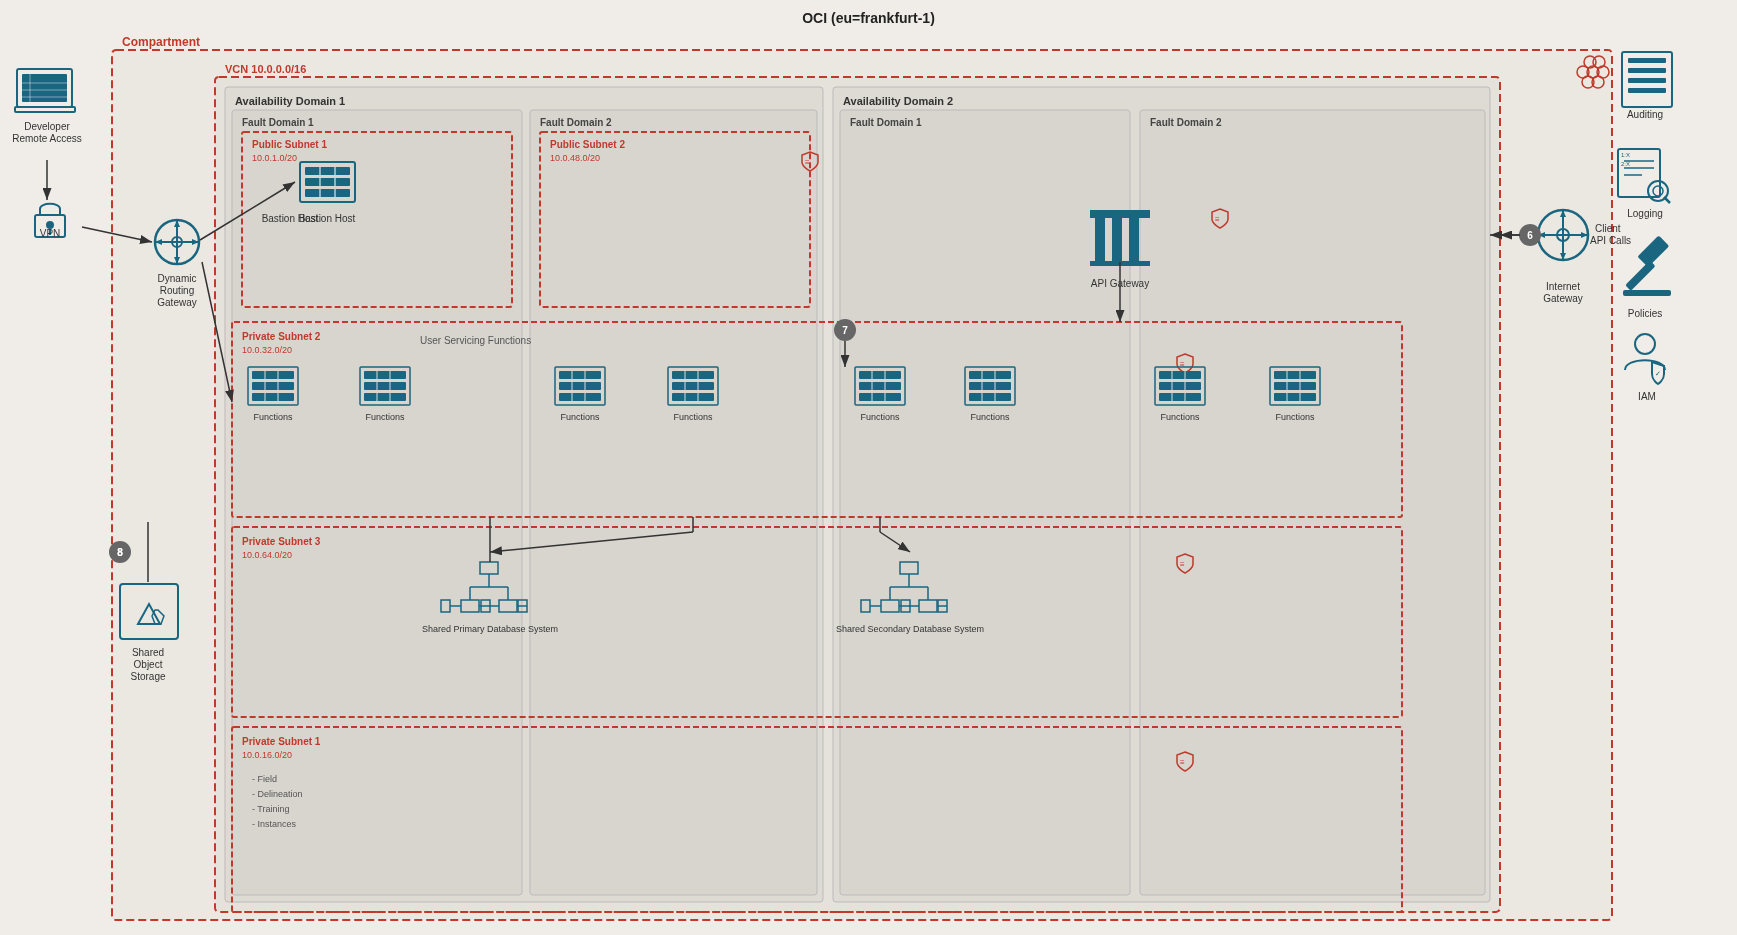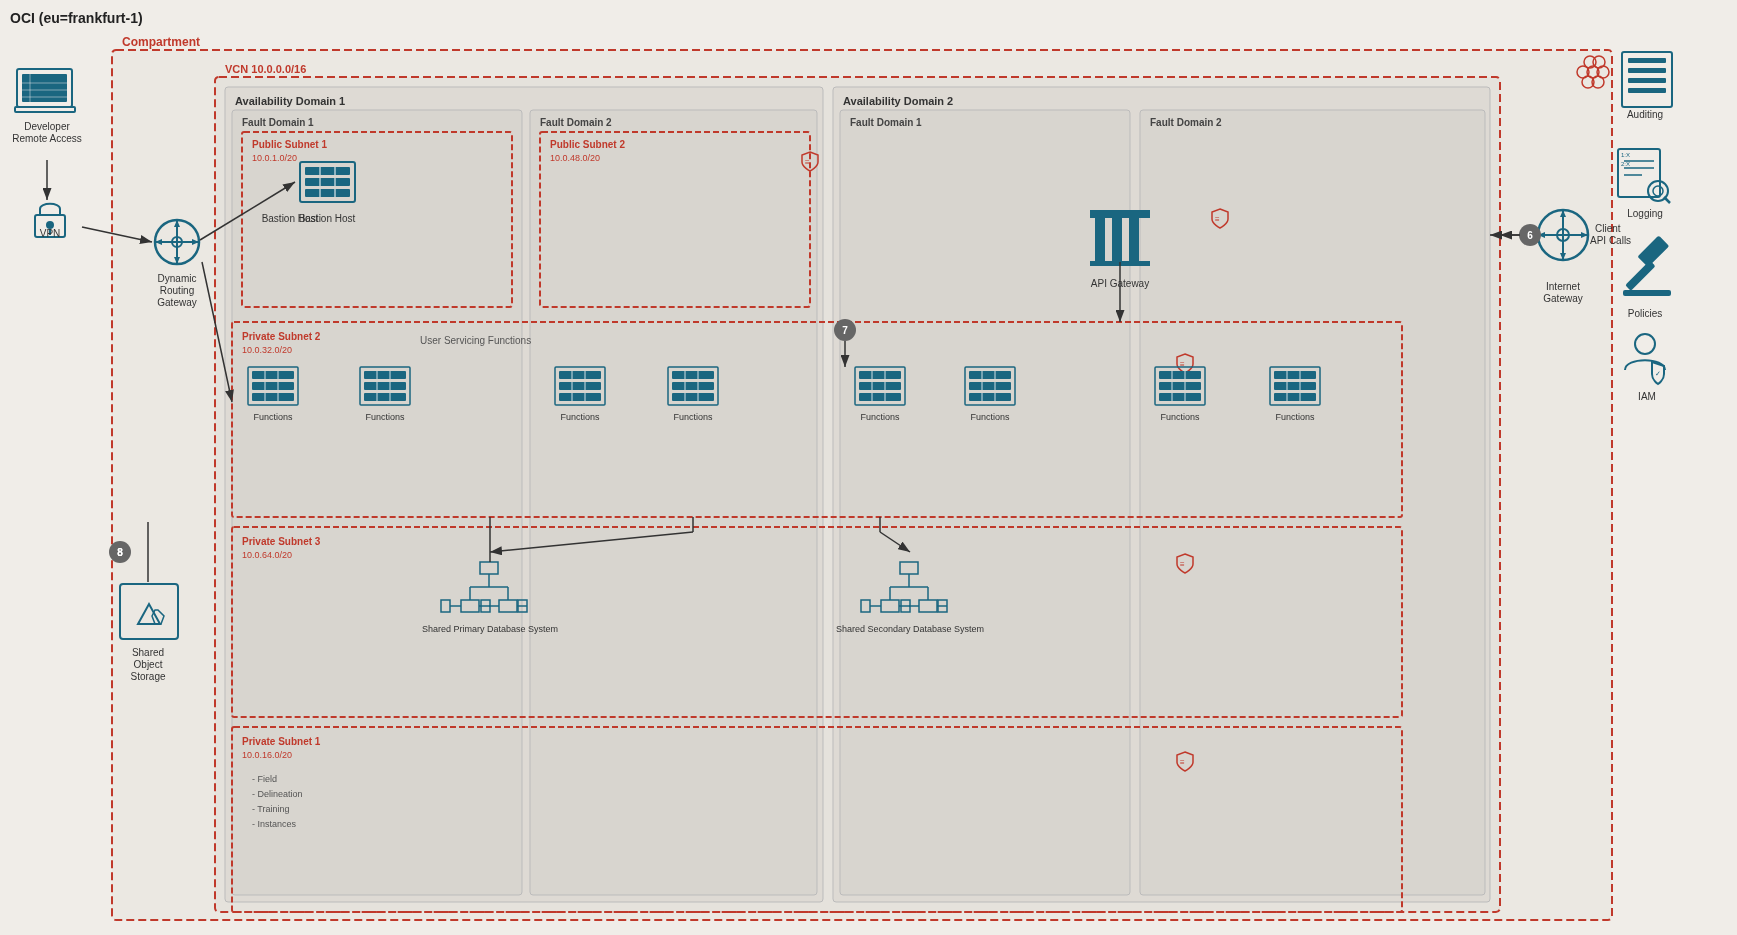--- a/index.html
+++ b/index.html
@@ -15,20 +15,21 @@
 
     .main-container {
       width: 1737px;
       height: 935px;
       position: relative;
       background: #f0ede8;
       padding: 10px;
     }
 
     .title-bar {
+      text-align: center;
       font-weight: bold;
       font-size: 14px;
       margin-bottom: 6px;
       color: #222;
     }
 
     
     svg { display: block; }
   </style>
 </head>

